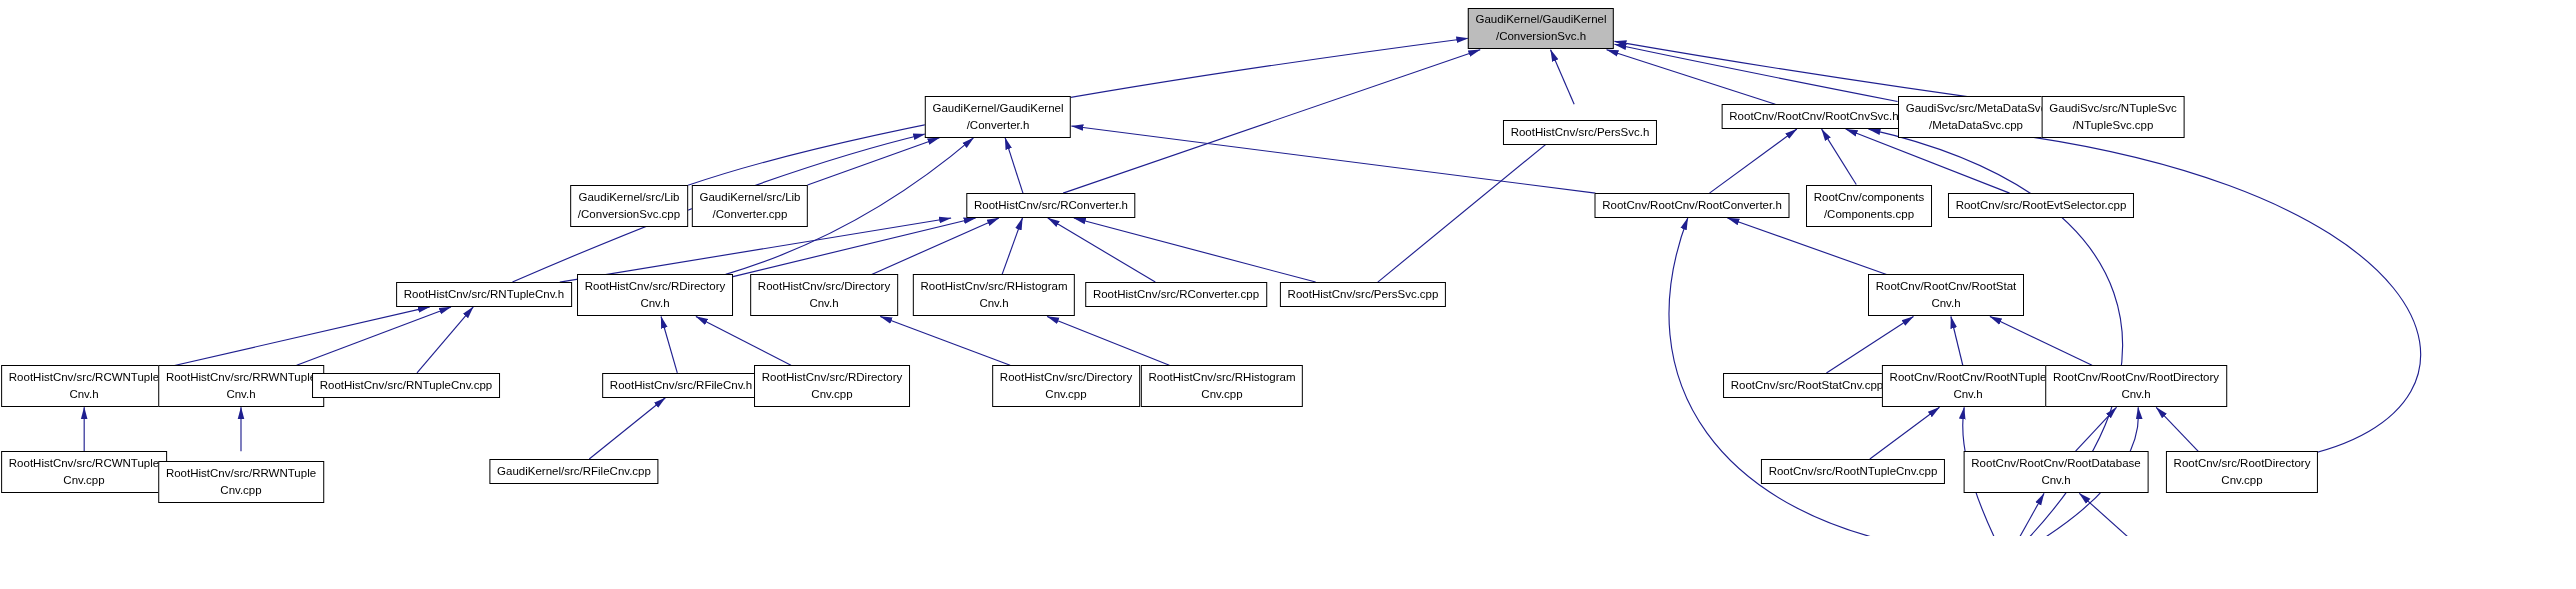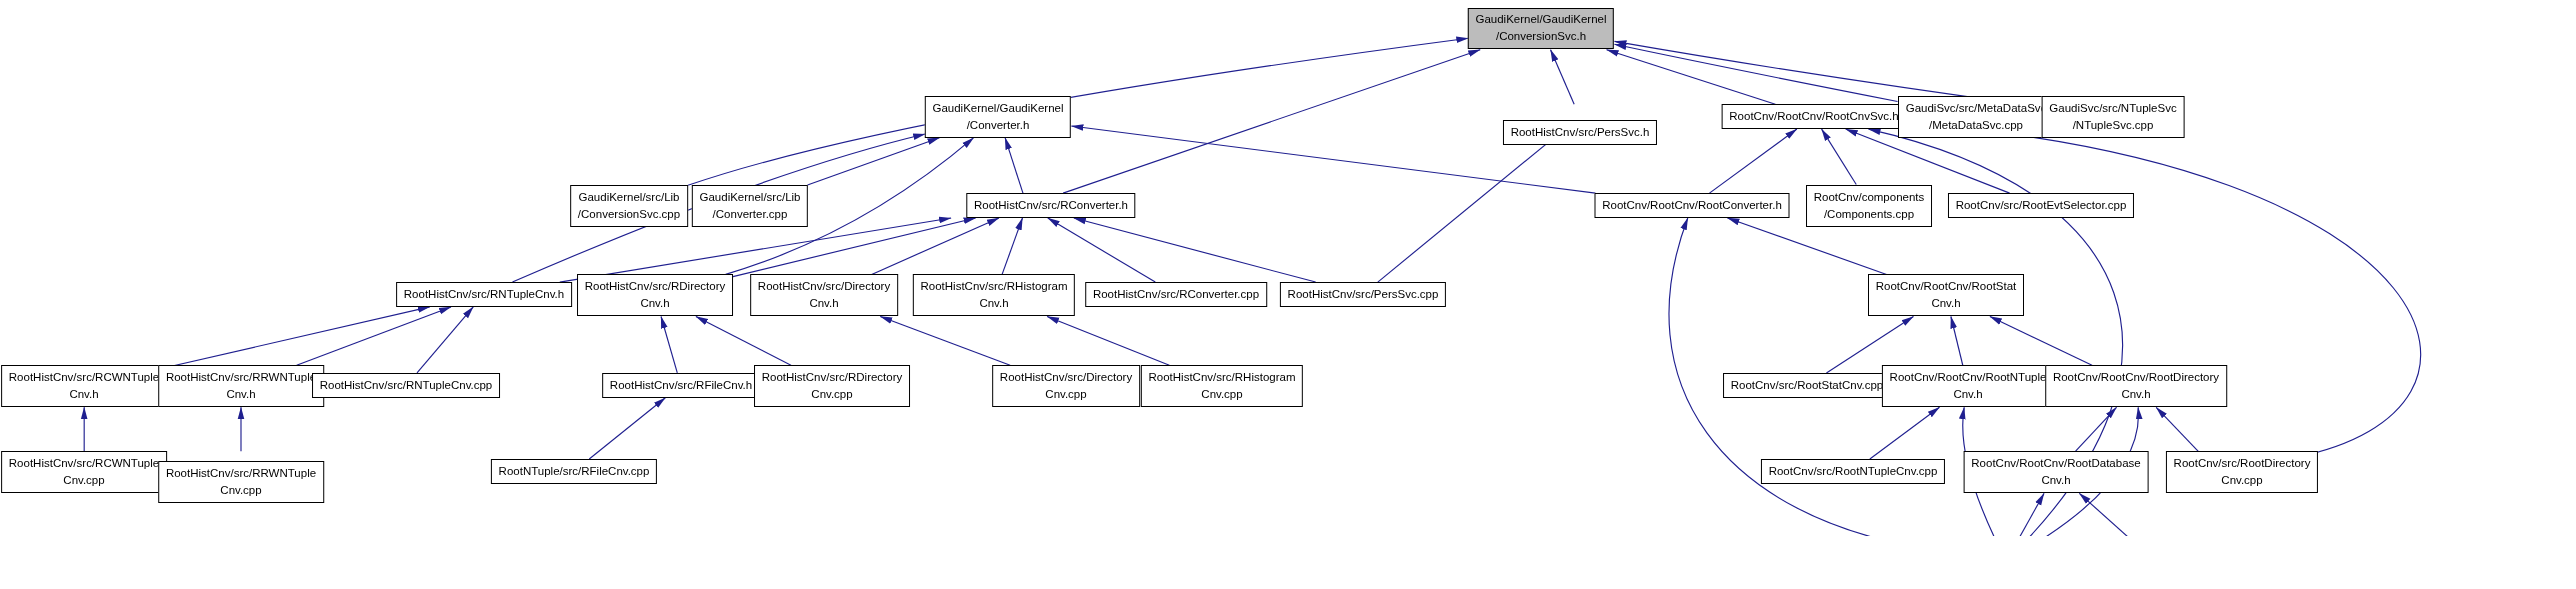--- a/index.html
+++ b/index.html
@@ -119,21 +119,21 @@
 Cnv.cpp</div>
     <div class="node" style="left: 1807px; top: 373px;">RootCnv/src/RootStatCnv.cpp</div>
     <div class="node" style="left: 1968px; top: 365px;">RootCnv/RootCnv/RootNTuple
 Cnv.h</div>
     <div class="node" style="left: 2136px; top: 365px; text-align: center;">RootCnv/RootCnv/RootDirectory
 Cnv.h</div>
     <div class="node" style="left: 84px; top: 451px;">RootHistCnv/src/RCWNTuple
 Cnv.cpp</div>
     <div class="node" style="left: 241px; top: 461px;">RootHistCnv/src/RRWNTuple
 Cnv.cpp</div>
-    <div class="node" style="left: 574px; top: 459px;">RootNTuple/src/RFileCnv.cpp</div>
+    <div class="node" style="left: 574px; top: 459px;">GaudiKernel/src/RFileCnv.cpp</div>
     <div class="node" style="left: 1853px; top: 459px;">RootCnv/src/RootNTupleCnv.cpp</div>
     <div class="node" style="left: 2056px; top: 451px;">RootCnv/RootCnv/RootDatabase
 Cnv.h</div>
     <div class="node" style="left: 2218px; top: 451px; margin-left: 24px;">RootCnv/src/RootDirectory
 Cnv.cpp</div>
     <div class="node" style="left: 2006px; top: 549px;">RootCnv/src/RootCnvSvc.cpp</div>
     <div class="node" style="left: 2156px; top: 541px;">RootCnv/src/RootDatabase
 Cnv.cpp</div>
   </div>
 

